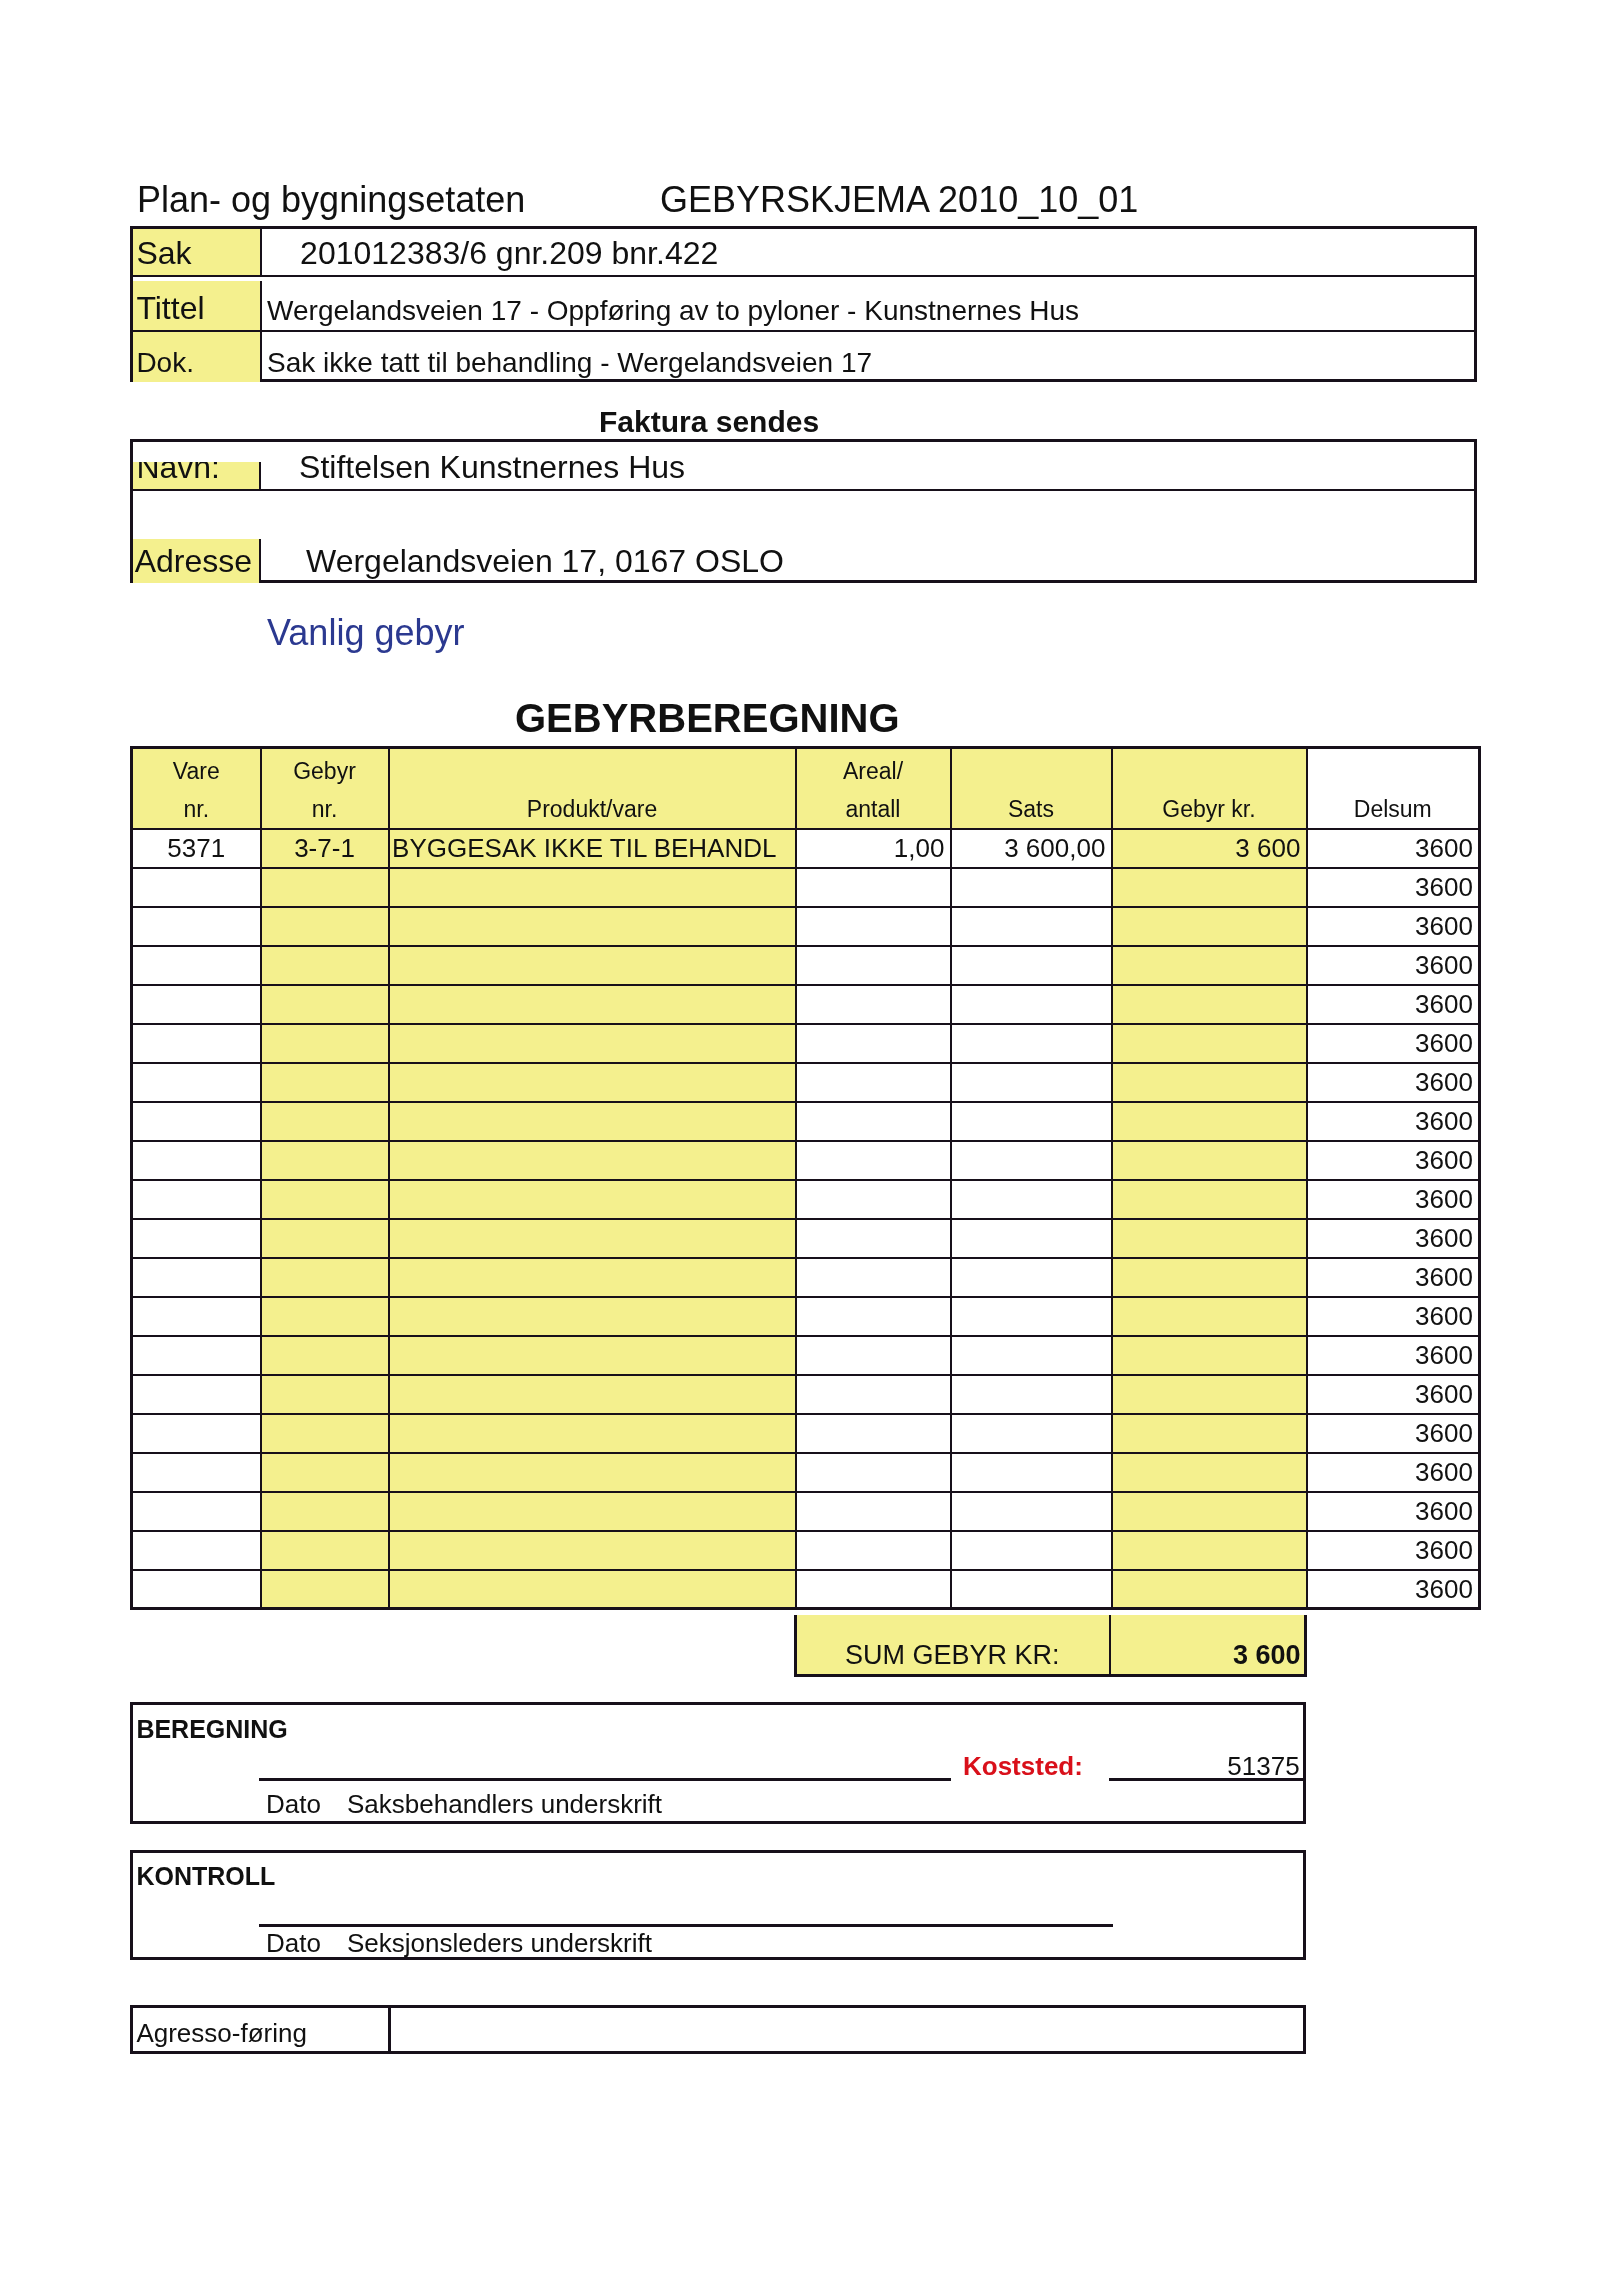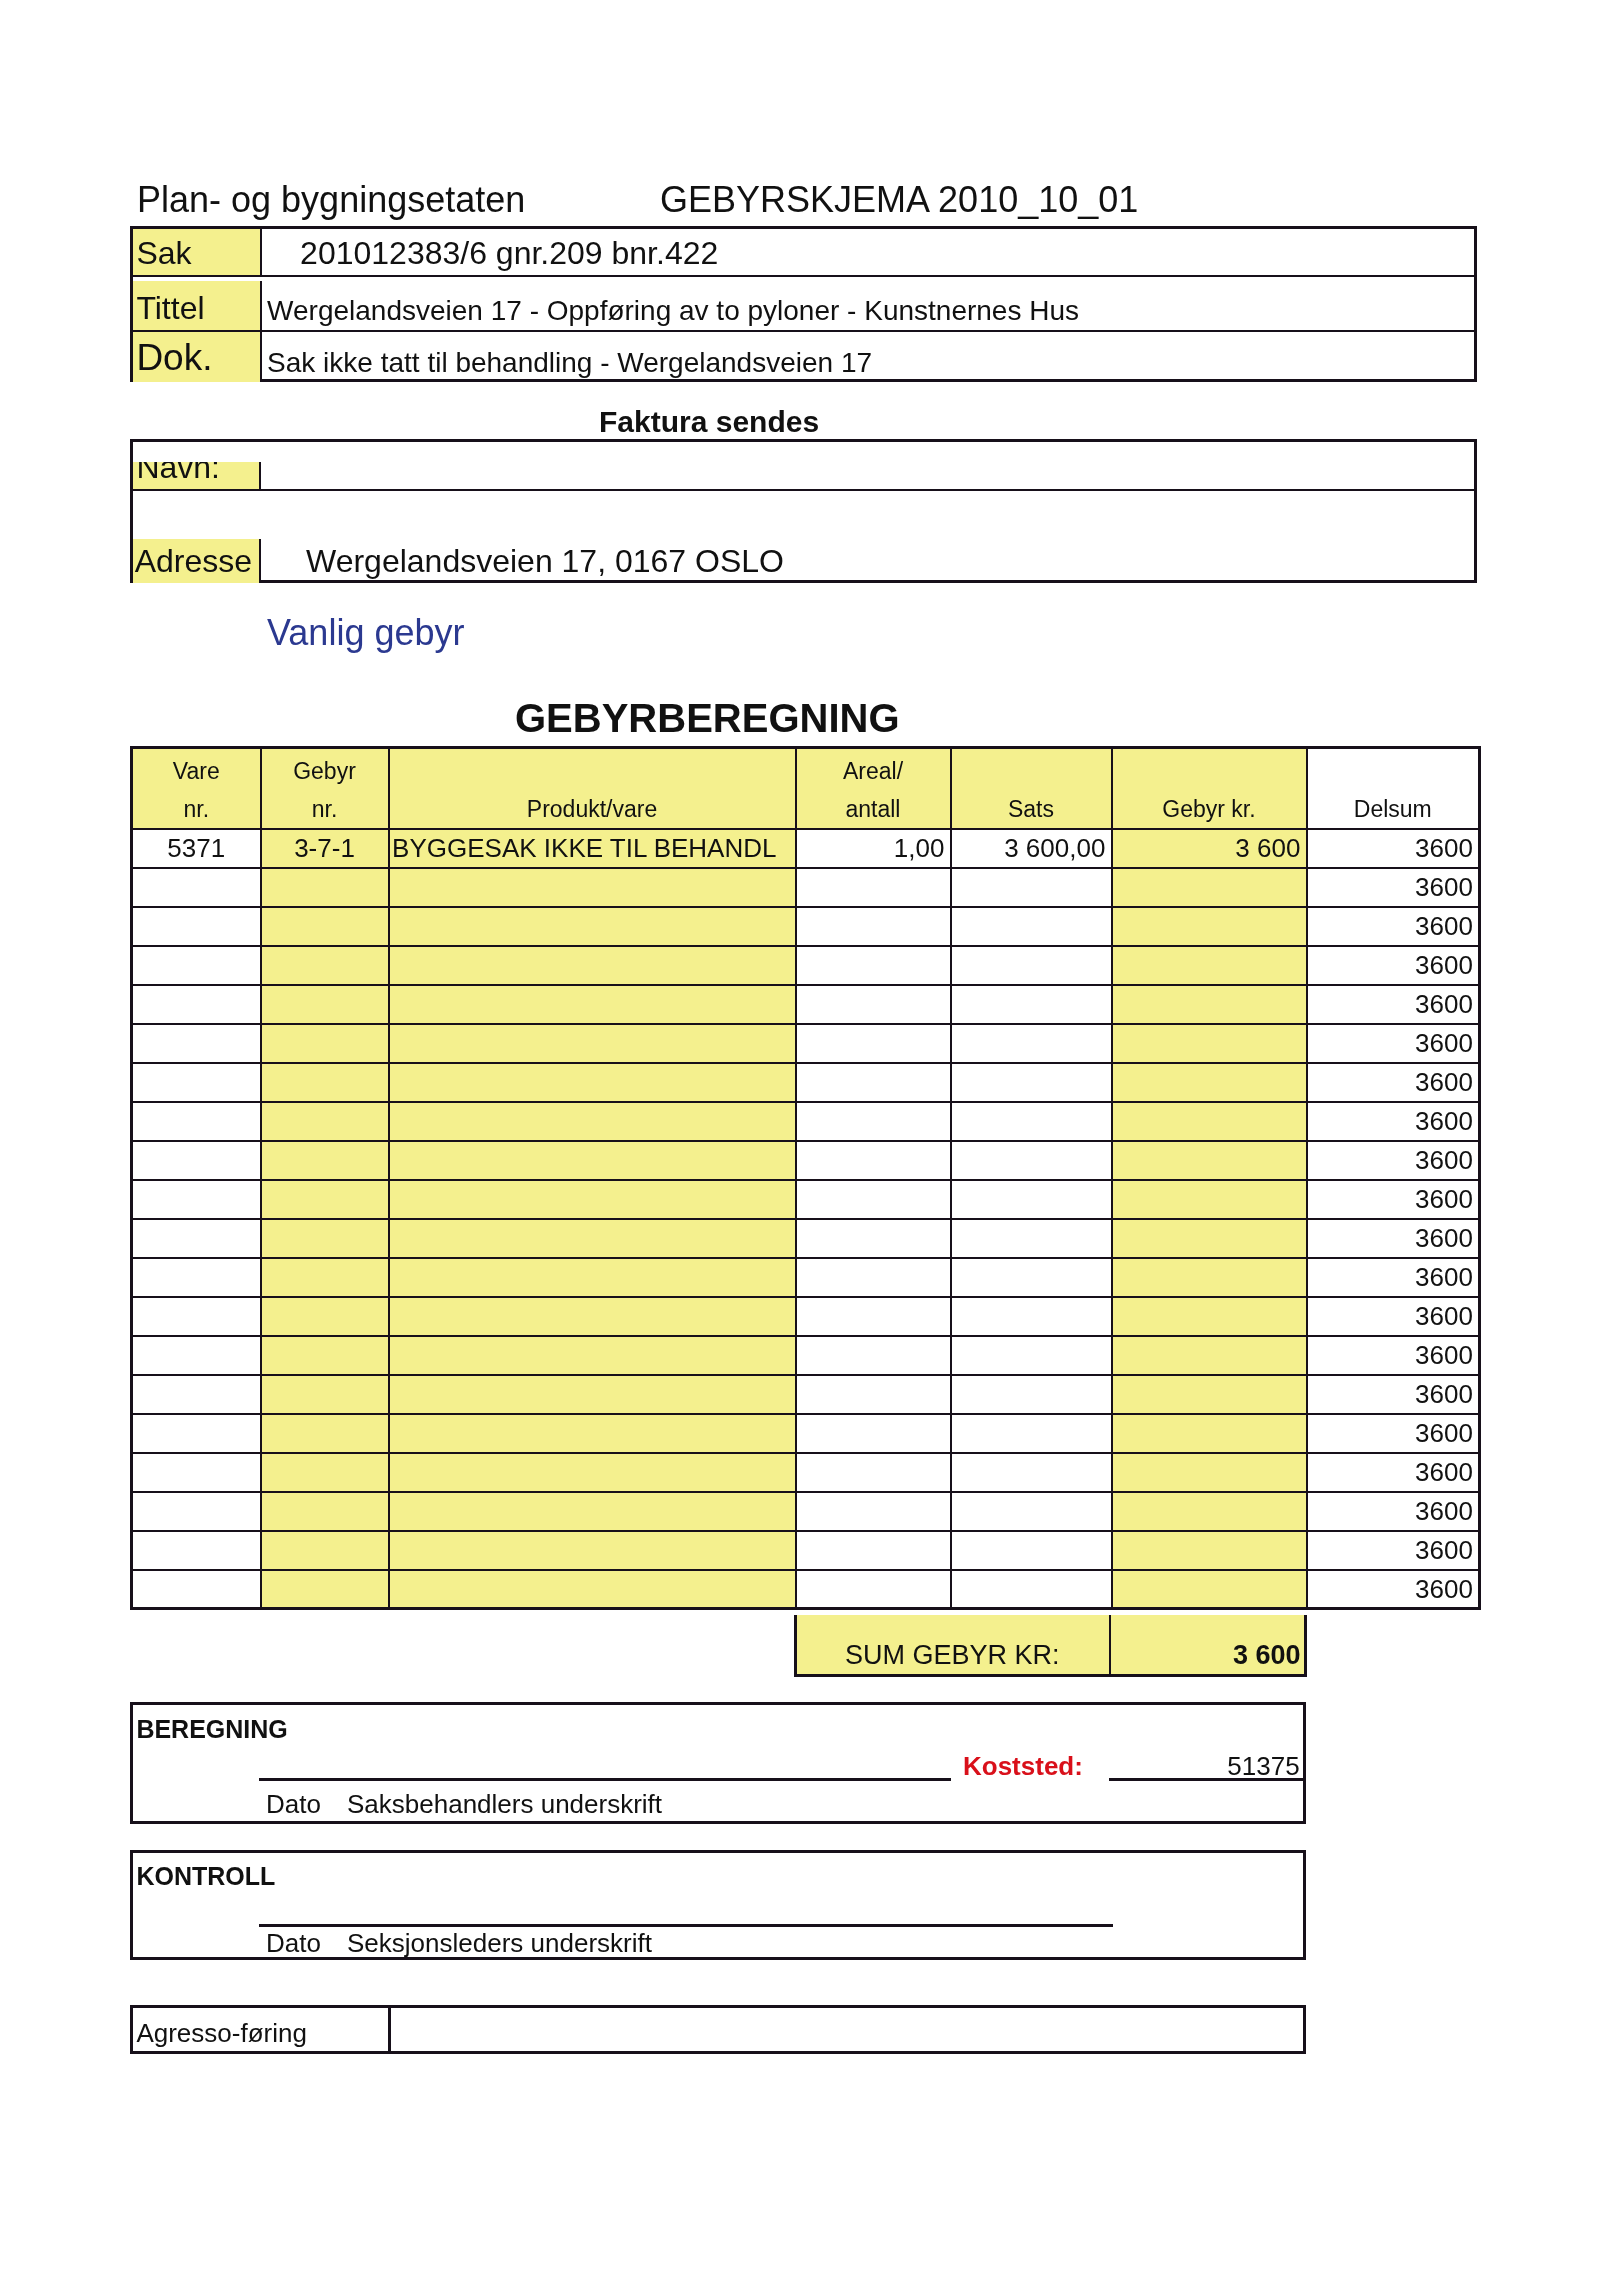--- a/index.html
+++ b/index.html
@@ -36,30 +36,31 @@
 <div class="box" style="left:130px; top:226px; width:1347px; height:156px;">
   <div class="row" style="top:0; height:48px;">
     <div class="lbl yellow" style="width:129px; font-size:32px;">Sak</div>
     <div class="val s36" style="left:129px;">201012383/6  gnr.209 bnr.422</div>
   </div>
   <div class="row" style="top:52px; height:51px;padding-left:40px;">
     <div class="lbl yellow" style="width:129px; font-size:32px;">Tittel</div>
     <div class="val s32" style="left:129px;">Wergelandsveien 17 - Oppføring av to pyloner - Kunstnernes Hus</div>
   </div>
   <div class="row last" style="top:103px; height:50px;">
-    <div class="lbl yellow" style="width:129px; font-size:37px;">Dok.</div>
+    <div class="lbl yellow" style="width:129px; font-size:28px;">Dok.</div>
     <div class="val s32" style="left:129px;">Sak ikke tatt til behandling - Wergelandsveien 17</div>
   </div>
 </div>
 
 <div class="abs heading" style="left:599px; top:405px; font-size:30px;">Faktura sendes</div>
 
 <div class="box" style="left:130px; top:439px; width:1347px; height:144px;">
   <div class="row" style="top:0; height:49px;">
     <div class="lbl yellow" style="width:128px; font-size:32px;margin-top:20px;">Navn:</div>
+    <div class="val s36" style="left:128px;">Stiftelsen Kunstnernes Hus</div>
   </div>
   <div class="row last" style="top:97px; height:44px;">
     <div class="lbl yellow" style="width:128px; font-size:32px; padding-left:1.7px;">Adresse</div>
     <div class="val s36" style="left:128px; padding-left:12px;">Wergelandsveien 17, 0167 OSLO</div>
   </div>
 </div>
 
 <div class="abs" style="left:267px; top:612px; font-size:36px; color:#2b3990; white-space:nowrap;">Vanlig gebyr</div>
 
 <div class="abs heading" style="left:515px; top:696px; font-size:40px;">GEBYRBEREGNING</div>

